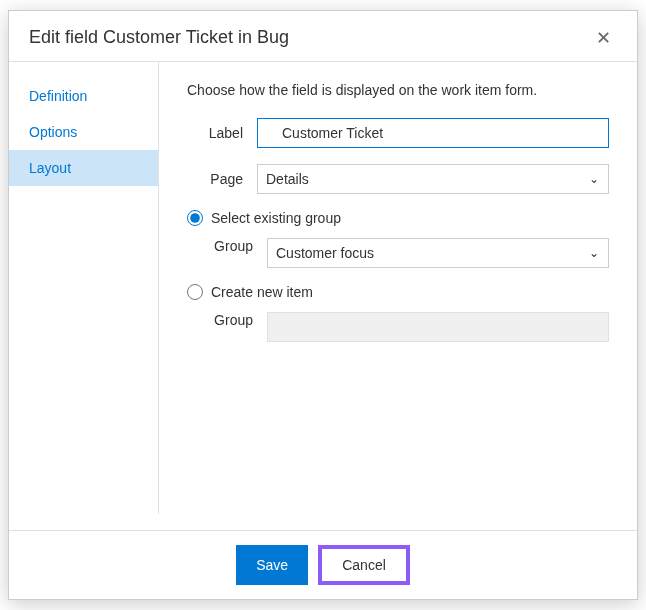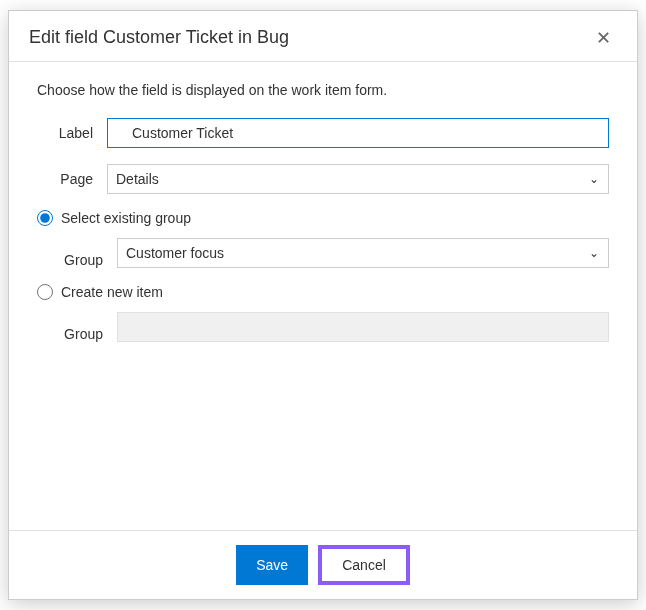--- a/index.html
+++ b/index.html
@@ -139,21 +139,21 @@
       cursor: pointer;
       accent-color: #0078d4;
     }
     .radio-label {
       font-size: 14px;
       color: #333;
       cursor: pointer;
     }
     .group-row {
       display: flex;
-      align-items: flex-end;
+      align-items: flex-start;
       margin-left: 24px;
       margin-bottom: 16px;
     }
     .group-label {
       width: 56px;
       color: #333;
       font-size: 14px;
       text-align: right;
       padding-right: 14px;
       flex-shrink: 0;
@@ -193,20 +193,31 @@
   </style>
 </head>
 <body>
 
 <div class="dialog">
   <div class="dialog-header">
     <span class="dialog-title">Edit field Customer Ticket in Bug</span>
     <button class="close-btn">✕</button>
   </div>
   <div class="dialog-body">
+    <div class="sidebar">
+      <div class="sidebar-item">
+        <span>Definition</span>
+      </div>
+      <div class="sidebar-item">
+        <span>Options</span>
+      </div>
+      <div class="sidebar-item active">
+        <span>Layout</span>
+      </div>
+    </div>
     <div class="main-content">
       <div class="description">Choose how the field is displayed on the work item form.</div>
 
       <div class="form-row">
         <span class="form-label">Label</span>
         <input class="form-input" type="text" value="Customer Ticket" style="">
       </div>
 
       <div class="form-row">
         <span class="form-label">Page</span>

